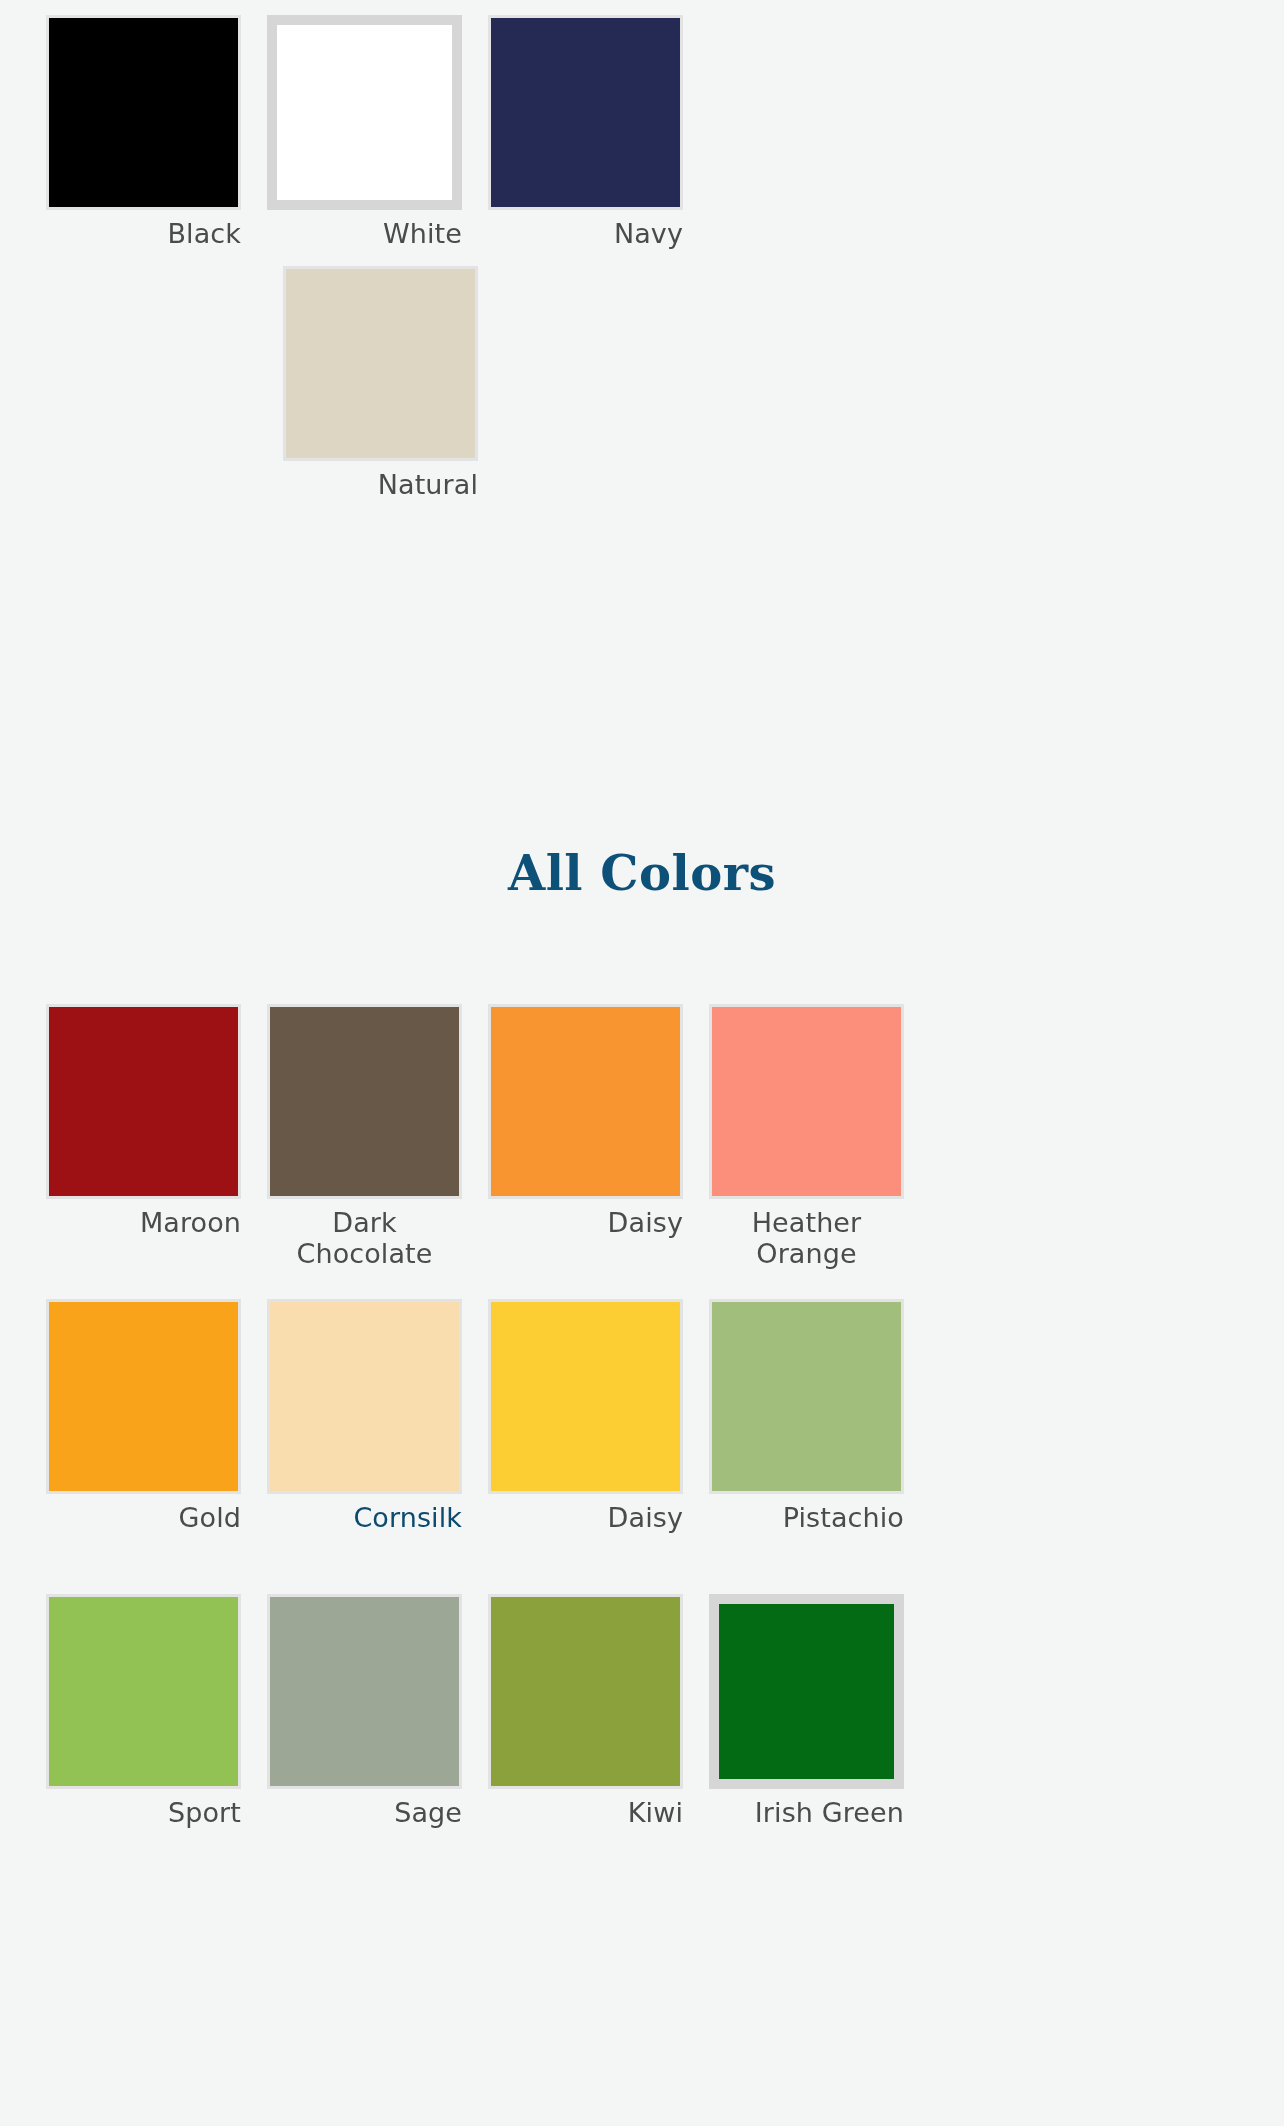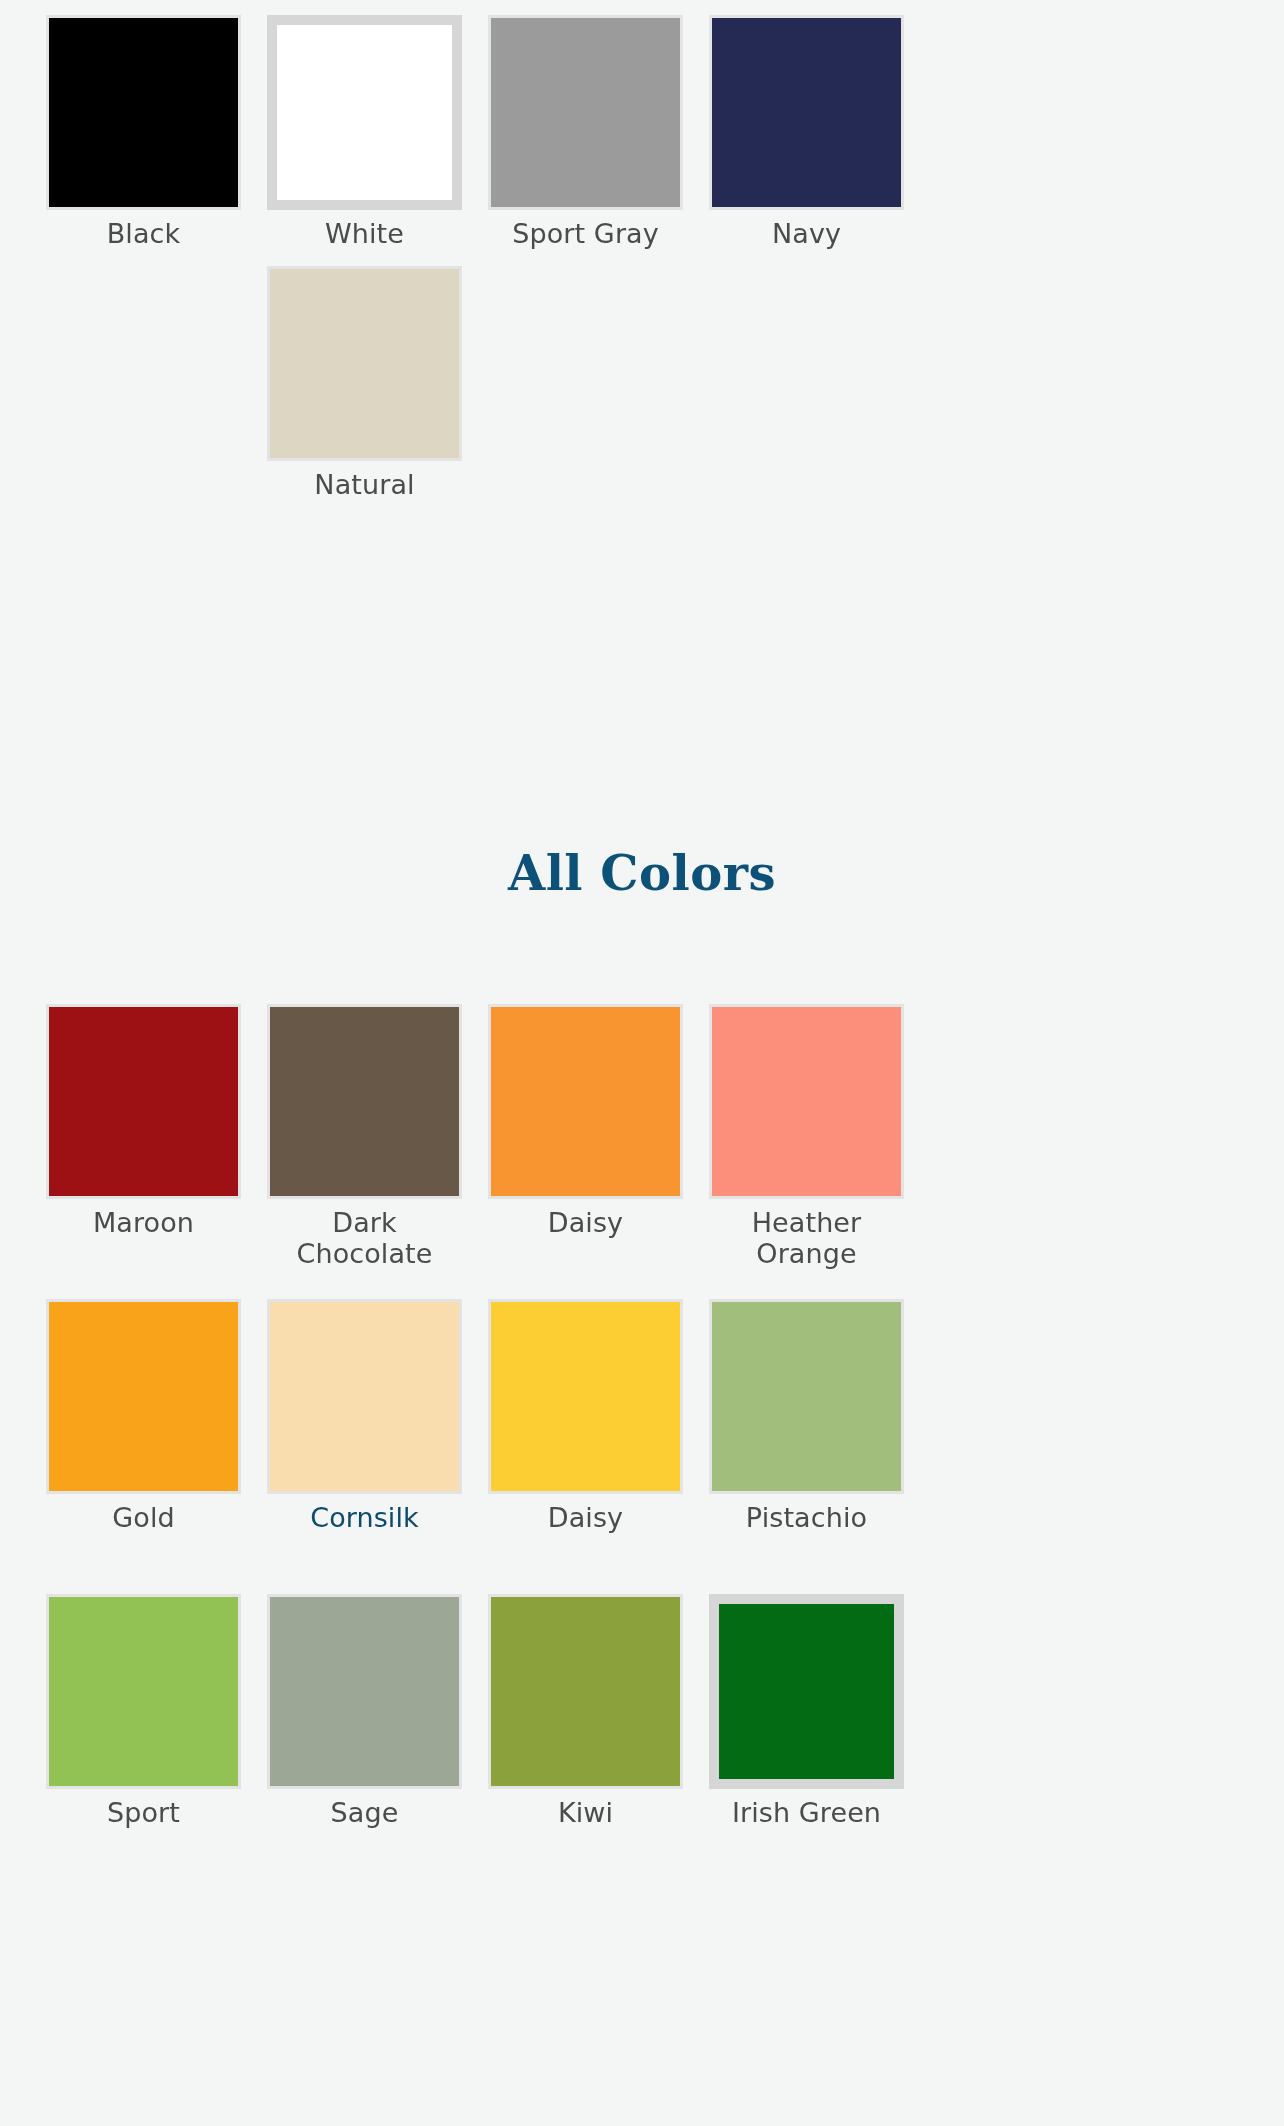--- a/index.html
+++ b/index.html
@@ -27,21 +27,21 @@
     column-gap: 26px;
     row-gap: 0;
     padding: 0 0 0 46px;
     justify-content: start;
   }
 
   .swatch-cell {
     width: 195px;
     display: flex;
     flex-direction: column;
-    align-items: center;
+    align-items: flex-end;
   }
 
   
   .swatch-tile {
     width: 195px;
     height: 195px;
     border: 3px solid #e3e3e3;
     background-clip: padding-box;
     flex: none;
   }
@@ -66,21 +66,21 @@
     position: absolute;
     top: 15px;
     left: 0;
     width: 1284px;
   }
 
   .primary-row-two {
     display: grid;
     grid-template-columns: repeat(4, 195px);
     column-gap: 26px;
-    padding: 0 0 0 46px;
+    padding: 0 0 0 62px;
     margin-top: 17px;
     justify-content: start;
   }
   .primary-row-two .swatch-cell { grid-column: 2; }
 
   
   .all-colors-heading {
     position: absolute;
     top: 845;
     left: 0;
@@ -120,24 +120,20 @@
     <div class="swatch-grid">
         <div class="swatch-cell">
           <div class="swatch-tile" style="background: rgb(0, 0, 0); border-color: rgb(227, 227, 227);"></div>
           <div class="swatch-label" style="color: rgb(75, 75, 75);">Black</div>
         </div>
         <div class="swatch-cell">
           <div class="swatch-tile is-selected" style="background: rgb(255, 255, 255); border-color: rgb(214, 214, 214);"></div>
           <div class="swatch-label" style="color: rgb(75, 75, 75);">White</div>
         </div>
         <div class="swatch-cell">
-          <div class="swatch-tile" style="background: rgb(155, 155, 155); border-color: rgb(227, 227, 227);"></div>
-          <div class="swatch-label" style="color: rgb(75, 75, 75);">Sport Gray</div>
-        </div>
-        <div class="swatch-cell">
           <div class="swatch-tile" style="background: rgb(37, 42, 84); border-color: rgb(227, 227, 227);"></div>
           <div class="swatch-label" style="color: rgb(75, 75, 75);">Navy</div>
         </div>
       </div>
     <div class="primary-row-two">
         <div class="swatch-cell">
           <div class="swatch-tile" style="background: rgb(220, 214, 194); border-color: rgb(227, 227, 227);"></div>
           <div class="swatch-label" style="color: rgb(75, 75, 75);">Natural</div>
         </div>
       </div>

